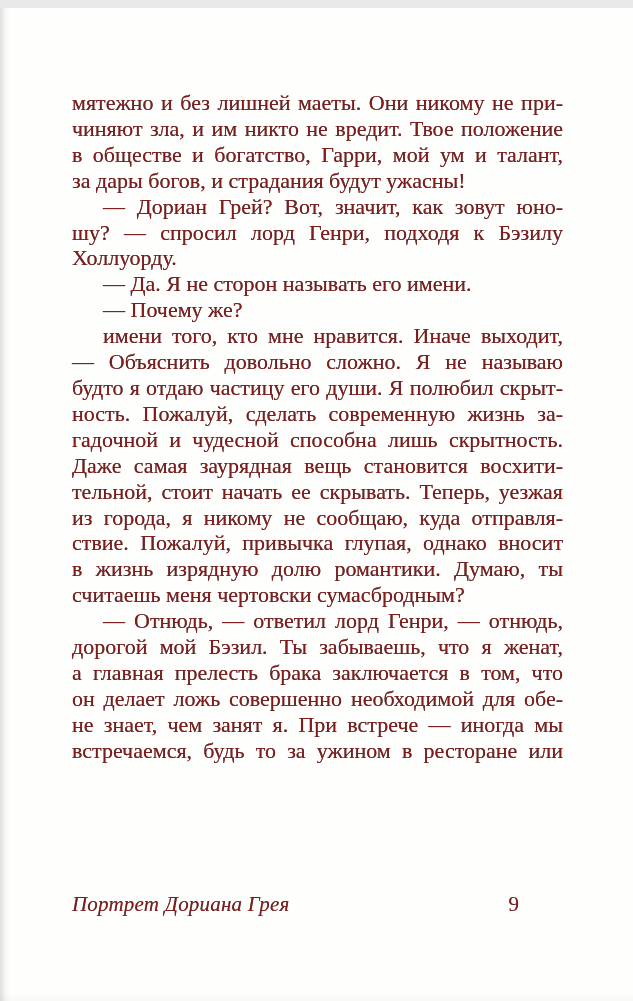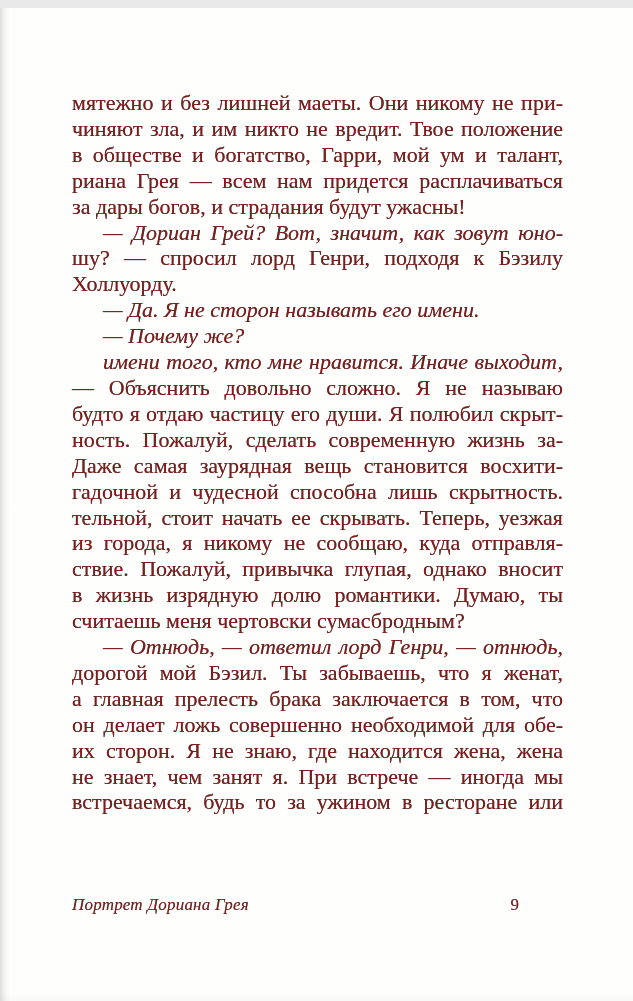--- a/index.html
+++ b/index.html
@@ -35,29 +35,28 @@
   }
   .line {
     text-align: justify;
     text-align-last: justify;
   }
   .line.last {
     text-align-last: left;
   }
   .para.indent .line:first-child {
     text-indent: 31px;
-    font-style: italic;
   }
   .footer {
     position: absolute;
     left: 72px;
     top: 884px;
     width: 491px;
     height: 28px;
-    font-size: 17px;
+    font-size: 21px;
     line-height: 25px;
     text-shadow: 0 0 .5px rgba(25,25,25,.6);
   }
   .running-title {
     font-style: italic;
     letter-spacing: .2px;
   }
   .page-number {
     position: absolute;
     right: 44px;
@@ -70,53 +69,51 @@
 
 <div class="page">
   <div class="edge-left"></div>
   <div class="edge-bottom"></div>
 
   <div class="body-text">
       <div class="para">
         <div class="line">мятежно и без лишней маеты. Они никому не при-</div>
         <div class="line">чиняют зла, и им никто не вредит. Твое положение</div>
         <div class="line">в обществе и богатство, Гарри, мой ум и талант,</div>
-        <div class="line">риана Грея — всем нам придется расплачиваться</div>
         <div class="line last">за дары богов, и страдания будут ужасны!</div>
       </div>
       <div class="para indent">
         <div class="line">— Дориан Грей? Вот, значит, как зовут юно-</div>
         <div class="line">шу? — спросил лорд Генри, подходя к Бэзилу</div>
         <div class="line last">Холлуорду.</div>
       </div>
       <div class="para indent">
         <div class="line last">— Да. Я не сторон называть его имени.</div>
       </div>
       <div class="para indent">
         <div class="line last">— Почему же?</div>
       </div>
       <div class="para indent">
         <div class="line">имени того, кто мне нравится. Иначе выходит,</div>
         <div class="line">— Объяснить довольно сложно. Я не называю</div>
         <div class="line">будто я отдаю частицу его души. Я полюбил скрыт-</div>
         <div class="line">ность. Пожалуй, сделать современную жизнь за-</div>
+        <div class="line">гадочной и чудесной способна лишь скрытность.</div>
         <div class="line">Даже самая заурядная вещь становится восхити-</div>
-        <div class="line">гадочной и чудесной способна лишь скрытность.</div>
         <div class="line">тельной, стоит начать ее скрывать. Теперь, уезжая</div>
         <div class="line">из города, я никому не сообщаю, куда отправля-</div>
         <div class="line">ствие. Пожалуй, привычка глупая, однако вносит</div>
         <div class="line">в жизнь изрядную долю романтики. Думаю, ты</div>
         <div class="line last">считаешь меня чертовски сумасбродным?</div>
       </div>
       <div class="para indent">
         <div class="line">— Отнюдь, — ответил лорд Генри, — отнюдь,</div>
         <div class="line">дорогой мой Бэзил. Ты забываешь, что я женат,</div>
         <div class="line">а главная прелесть брака заключается в том, что</div>
         <div class="line">он делает ложь совершенно необходимой для обе-</div>
-        <div class="line">их сторон. Я не знаю, где находится жена, жена</div>
         <div class="line">не знает, чем занят я. При встрече — иногда мы</div>
         <div class="line">встречаемся, будь то за ужином в ресторане или</div>
       </div>
     </div>
 
   <div class="footer">
     <span class="running-title">Портрет Дориана Грея</span>
     <span class="page-number">9</span>
   </div>
 </div>

